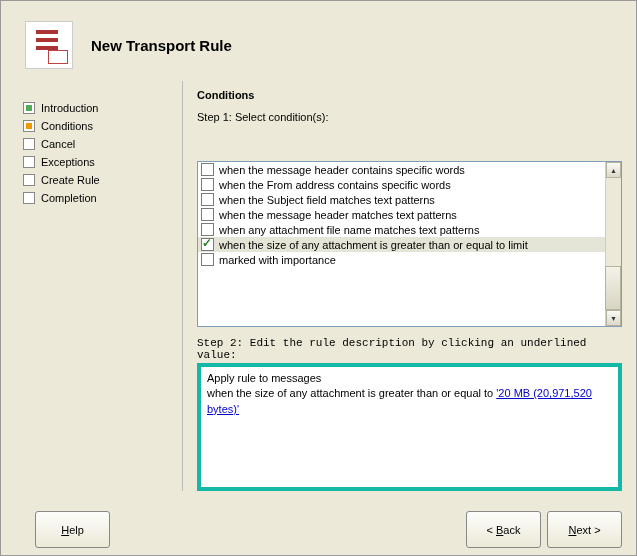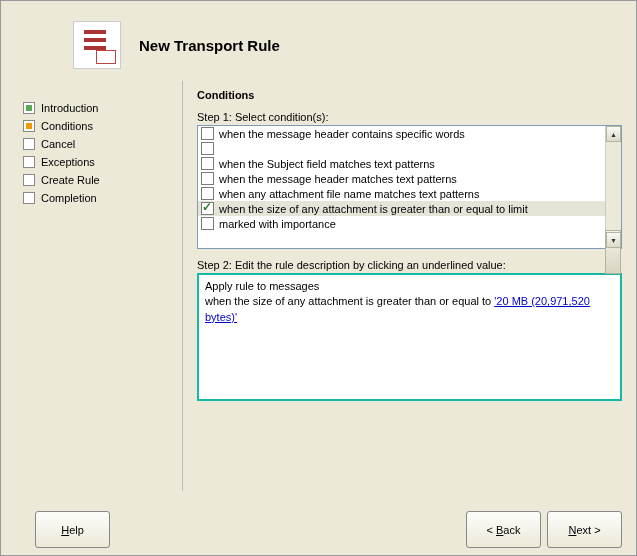--- a/index.html
+++ b/index.html
@@ -10,21 +10,20 @@
     background: #ece9d8;
     width: 637px;
     height: 556px;
     overflow: hidden;
     border: 1px solid #999;
   }
   .header {
     display: flex;
     align-items: center;
     padding: 20px 24px 12px 24px;
-    margin-left: 48px;
   }
   .header-icon {
     width: 48px; height: 48px;
     background: #fff;
     border: 1px solid #ccc;
     position: relative;
     margin-right: 18px;
   }
   .header-icon::before {
     content: "";
@@ -86,21 +85,22 @@
     font-weight: bold;
     margin: 0 0 6px 0;
   }
   .step-label {
     margin: 4px 0 2px 0;
   }
   .list-wrap {
     position: relative;
     background: #fff;
     border: 1px solid #7f9db9;
-    height: 124px;
+    height: 166px;
+    margin-top: 36px;
   }
   .list-scroll {
     overflow-y: hidden;
     height: 100%;
   }
   .list-item {
     display: flex;
     align-items: center;
     padding: 1px 3px;
   }
@@ -142,21 +142,21 @@
   }
   .scroll-thumb {
     position: absolute;
     right: 0;
     width: 16px;
     background: linear-gradient(#f4f2e8, #d8d5c2);
     border: 1px solid #b5b29e;
   }
   .desc-box {
     background: #fff;
-    border: 2px solid #14b8a6;
+    border: 4px solid #14b8a6;
     height: 128px;
     padding: 4px 6px;
     line-height: 1.4;
   }
   .desc-box a {
     color: #0000cc;
     text-decoration: underline;
     cursor: pointer;
   }
   .footer {
@@ -218,20 +218,21 @@
     <h2>Conditions</h2>
     <div class="step-label">Step 1: Select condition(s):</div>
     <div class="list-wrap">
       <div class="list-scroll" id="conditions">
           <div class="list-item">
             <div class="check"></div>
             <span>when the message header contains specific words</span>
           </div>
           <div class="list-item">
             <div class="check"></div>
+            <span>when the From address contains specific words</span>
           </div>
           <div class="list-item">
             <div class="check"></div>
             <span>when the Subject field matches text patterns</span>
           </div>
           <div class="list-item">
             <div class="check"></div>
             <span>when the message header matches text patterns</span>
           </div>
           <div class="list-item">
@@ -246,21 +247,21 @@
             <div class="check"></div>
             <span>marked with importance</span>
           </div>
         </div>
       <div class="scrollbar">
         <div class="scroll-btn">▴</div>
         <div class="scroll-thumb" style="top:104px; height:44px;"></div>
         <div class="scroll-btn" style="position:absolute; bottom:0; left:0; right:0;">▾</div>
       </div>
     </div>
-    <div class="step-label" style="margin-top:10px;">Step 2: Edit the rule description by clicking an underlined value:</div>
+    <div class="step-label" style="margin-top:10px;font-family:Liberation Mono, monospace;">Step 2: Edit the rule description by clicking an underlined value:</div>
     <div class="desc-box">
       <div>Apply rule to messages</div>
       <div>
         <span>when the size of any attachment is greater than or equal to </span><a>'20 MB (20,971,520 bytes)'</a>
       </div>
     </div>
   </div>
 </div>
 
 <div class="footer">

